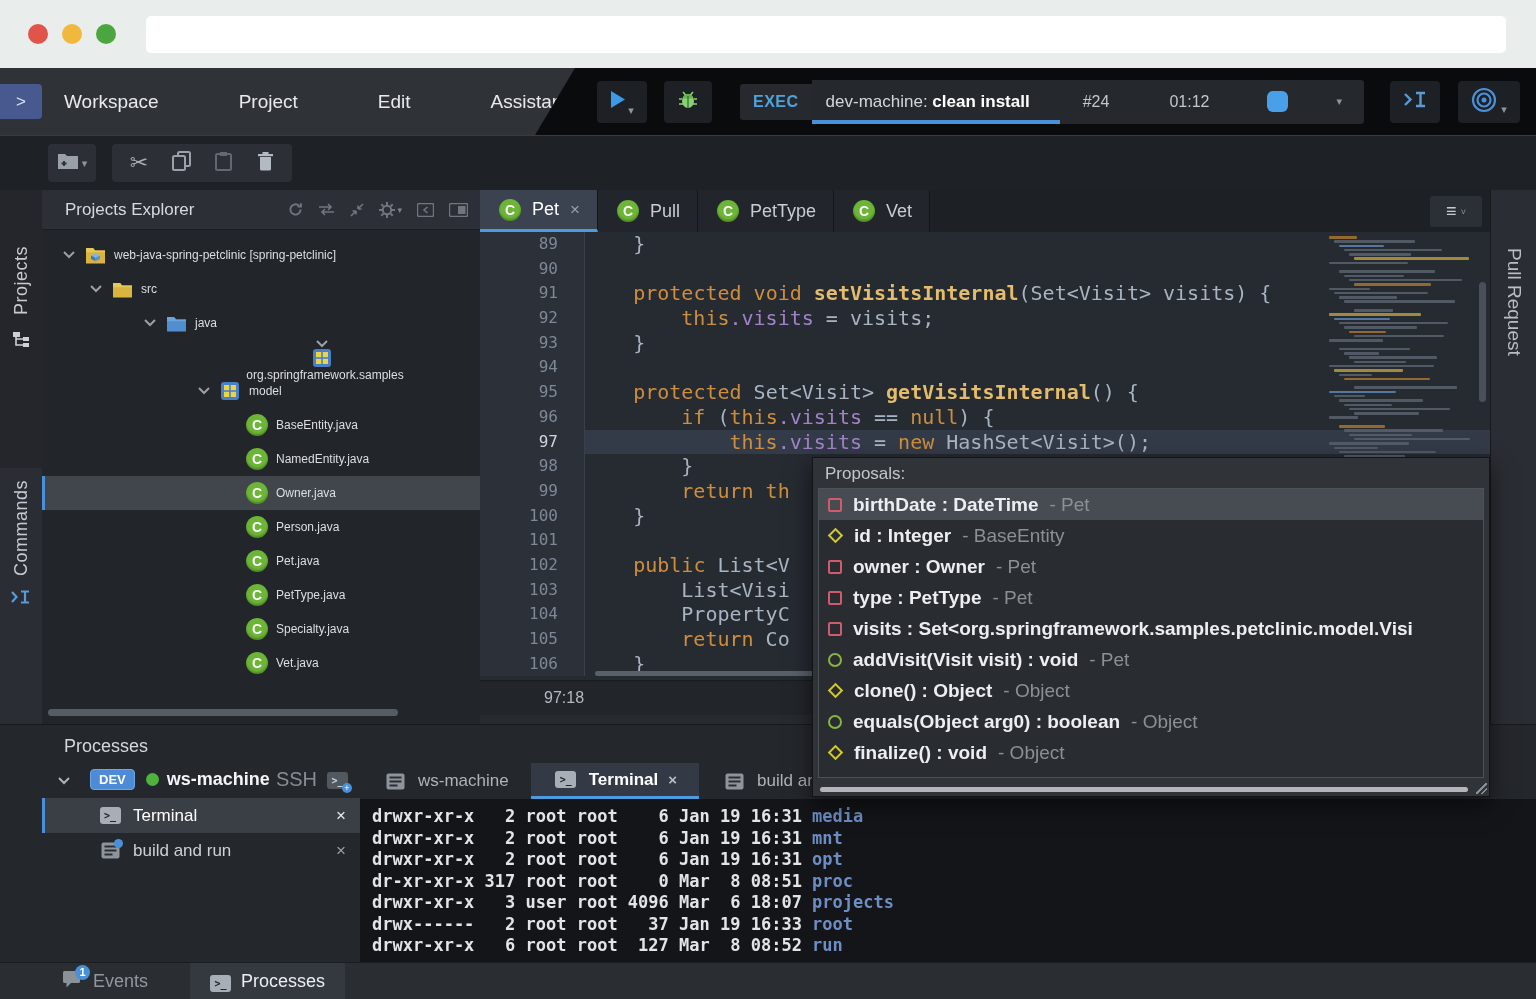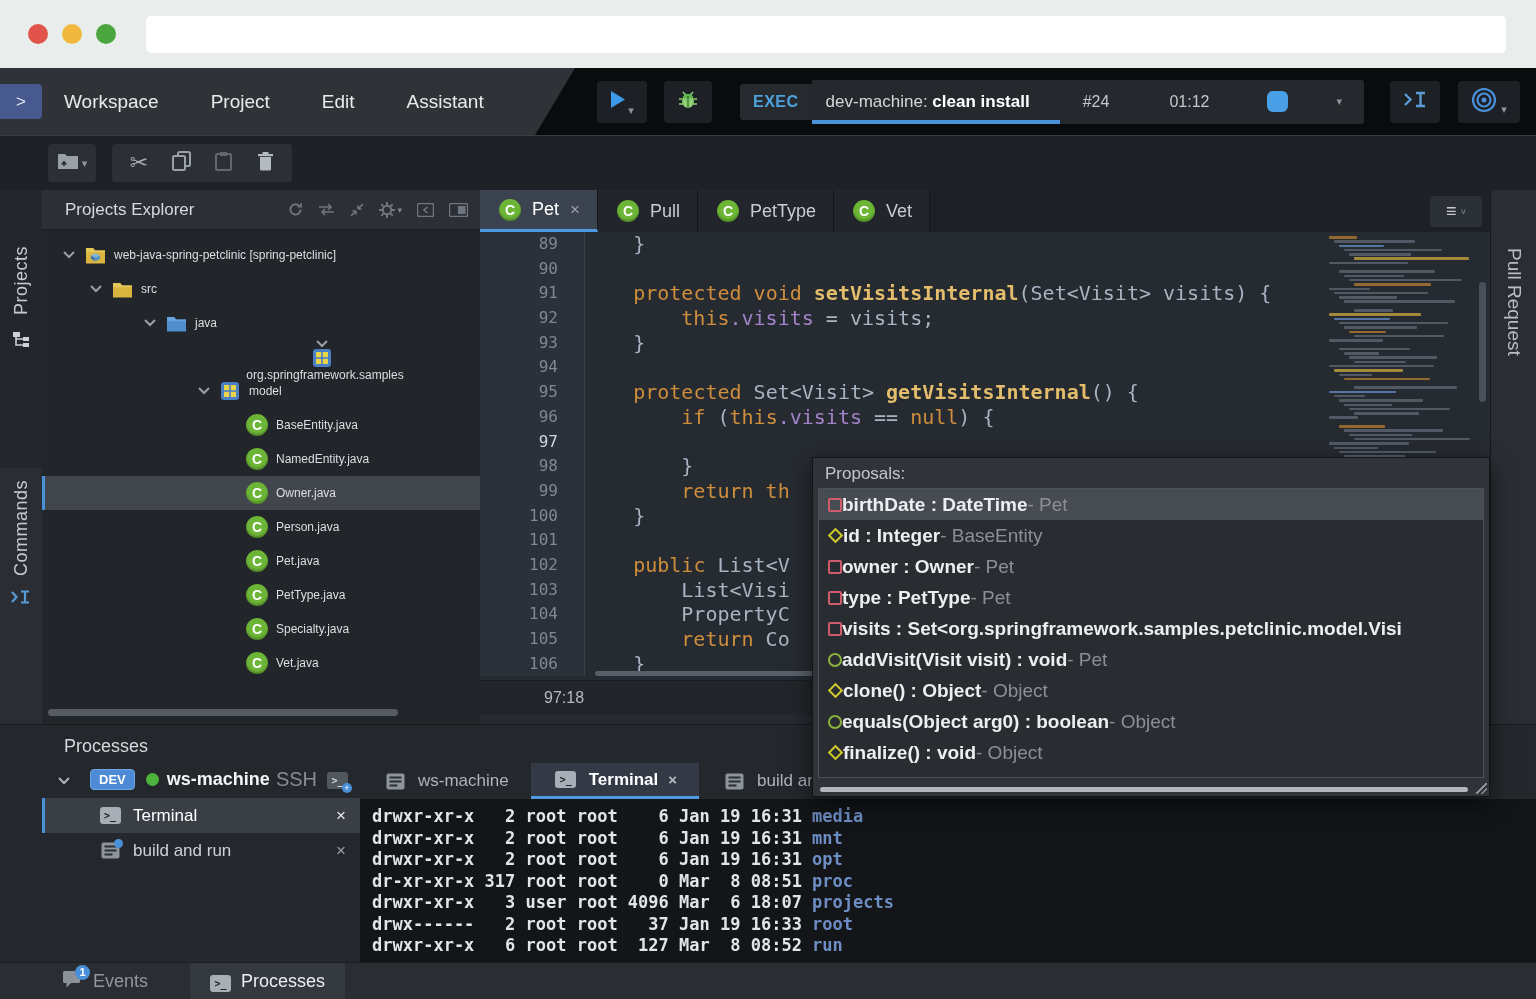--- a/index.html
+++ b/index.html
@@ -9,21 +9,21 @@
 
   
   #chrome{left:0;top:0;width:1536px;height:68px;background:#e9edeb;}
   .tl-dot{position:absolute;top:24px;width:20px;height:20px;border-radius:50%;}
   #addr{position:absolute;left:146px;top:16px;width:1360px;height:37px;background:#fff;border-radius:5px;}
 
   
   #menubar{left:0;top:68px;width:1536px;height:67px;background:#2f3338;}
   #navtoggle{position:absolute;left:0;top:16px;width:42px;height:35px;background:#47598f;border-radius:0 4px 4px 0;
              color:#dfe5f2;font-size:17px;display:flex;align-items:center;justify-content:center;cursor:pointer;}
-  #menuitems{position:absolute;left:64px;top:0;height:100%;display:flex;align-items:center;gap:52px;}
+  #menuitems{position:absolute;left:64px;top:0;height:100%;display:flex;align-items:center;gap:80px;}
   .menu-item{color:#e8eaed;font-size:19px;font-weight:500;cursor:pointer;}
   #runsection{position:absolute;right:0;top:0;height:100%;left:535px;background:#0a0b0d;
               clip-path:polygon(40px 0,100% 0,100% 100%,0 100%);display:flex;align-items:center;}
   .run-btn{height:42px;background:#1d2125;border-radius:4px;display:flex;align-items:center;justify-content:center;cursor:pointer;}
   #play-btn{width:50px;margin-left:62px;gap:2px;}
   #debug-btn{width:48px;margin-left:17px;}
   .caret{color:#8e959d;font-size:11px;}
   #execwidget{display:flex;align-items:center;margin-left:28px;height:44px;flex:1;}
   #exec-label{background:#26292e;color:#4fa3dc;font-weight:bold;font-size:16px;letter-spacing:.5px;
               height:36px;display:flex;align-items:center;padding:0 13px;border-radius:3px 0 0 3px;}
@@ -93,21 +93,21 @@
   #editor-vscroll{position:absolute;right:4px;top:50px;width:7px;height:120px;border-radius:4px;background:#49505c;}
   #editor-hscroll{position:absolute;left:115px;bottom:4px;width:660px;height:5px;border-radius:3px;background:#59606a;}
   #editor-status{height:34px;background:#22252a;border-top:1px solid #191c20;display:flex;align-items:center;}
   #caret-pos{color:#b4bac1;font-size:16px;margin-left:64px;}
 
   
   #proposals{left:812px;top:457px;width:678px;height:340px;background:#303338;border:1px solid #121417;
              box-shadow:0 8px 22px rgba(0,0,0,.55);z-index:30;box-sizing:border-box;}
   #prop-title{color:#c3c7cd;font-size:17px;padding:6px 12px 4px;}
   #prop-list{margin:0 5px;height:288px;overflow:hidden;background:#292c31;border:1px solid #4d5158;}
-  .prop-row{height:31px;display:flex;align-items:center;padding-left:9px;cursor:pointer;}
+  .prop-row{height:31px;display:flex;align-items:center;gap:11px;padding-left:9px;cursor:pointer;}
   .prop-row.selected{background:#474b52;}
   .prop-text{color:#eceef1;font-size:19px;font-weight:600;white-space:nowrap;}
   .prop-origin{color:#8b9096;font-size:19px;font-weight:400;white-space:nowrap;}
   .pi{flex:none;display:inline-block;box-sizing:border-box;}
   .pi-sq{width:14px;height:14px;border:2px solid #cf5b6b;border-radius:2px;}
   .pi-di{width:11px;height:11px;border:2px solid #d3c92f;transform:rotate(45deg);margin:0 2px;}
   .pi-ci{width:14px;height:14px;border:2px solid #8ab43e;border-radius:50%;}
   #prop-hscroll{position:absolute;left:7px;bottom:4px;width:648px;height:5px;border-radius:3px;background:#b2b6bc;}
   #prop-resize{position:absolute;right:2px;bottom:2px;width:11px;height:11px;
     background:linear-gradient(135deg,transparent 0 45%,#8a8f96 45% 55%,transparent 55% 70%,#8a8f96 70% 80%,transparent 80%);}
@@ -508,20 +508,21 @@
           <div class="code-row">
             <span class="gut">95</span>
             <span class="code"><span class="tk-p">    </span><span class="tk-k">protected</span><span class="tk-p"> Set&lt;Visit&gt; </span><span class="tk-m">getVisitsInternal</span><span class="tk-p">() {</span></span>
           </div>
           <div class="code-row">
             <span class="gut">96</span>
             <span class="code"><span class="tk-p">        </span><span class="tk-k">if</span><span class="tk-p"> (</span><span class="tk-k">this</span><span class="tk-f">.visits</span><span class="tk-p"> == </span><span class="tk-k">null</span><span class="tk-p">) {</span></span>
           </div>
           <div class="code-row current">
             <span class="gut">97</span>
+            <span class="code"><span class="tk-p">            </span><span class="tk-k">this</span><span class="tk-f">.visits</span><span class="tk-p"> = </span><span class="tk-k">new</span><span class="tk-p"> HashSet&lt;Visit&gt;();</span></span>
           </div>
           <div class="code-row">
             <span class="gut">98</span>
             <span class="code"><span class="tk-p">        }</span></span>
           </div>
           <div class="code-row">
             <span class="gut">99</span>
             <span class="code"><span class="tk-p">        </span><span class="tk-k">return th</span></span>
           </div>
           <div class="code-row">

